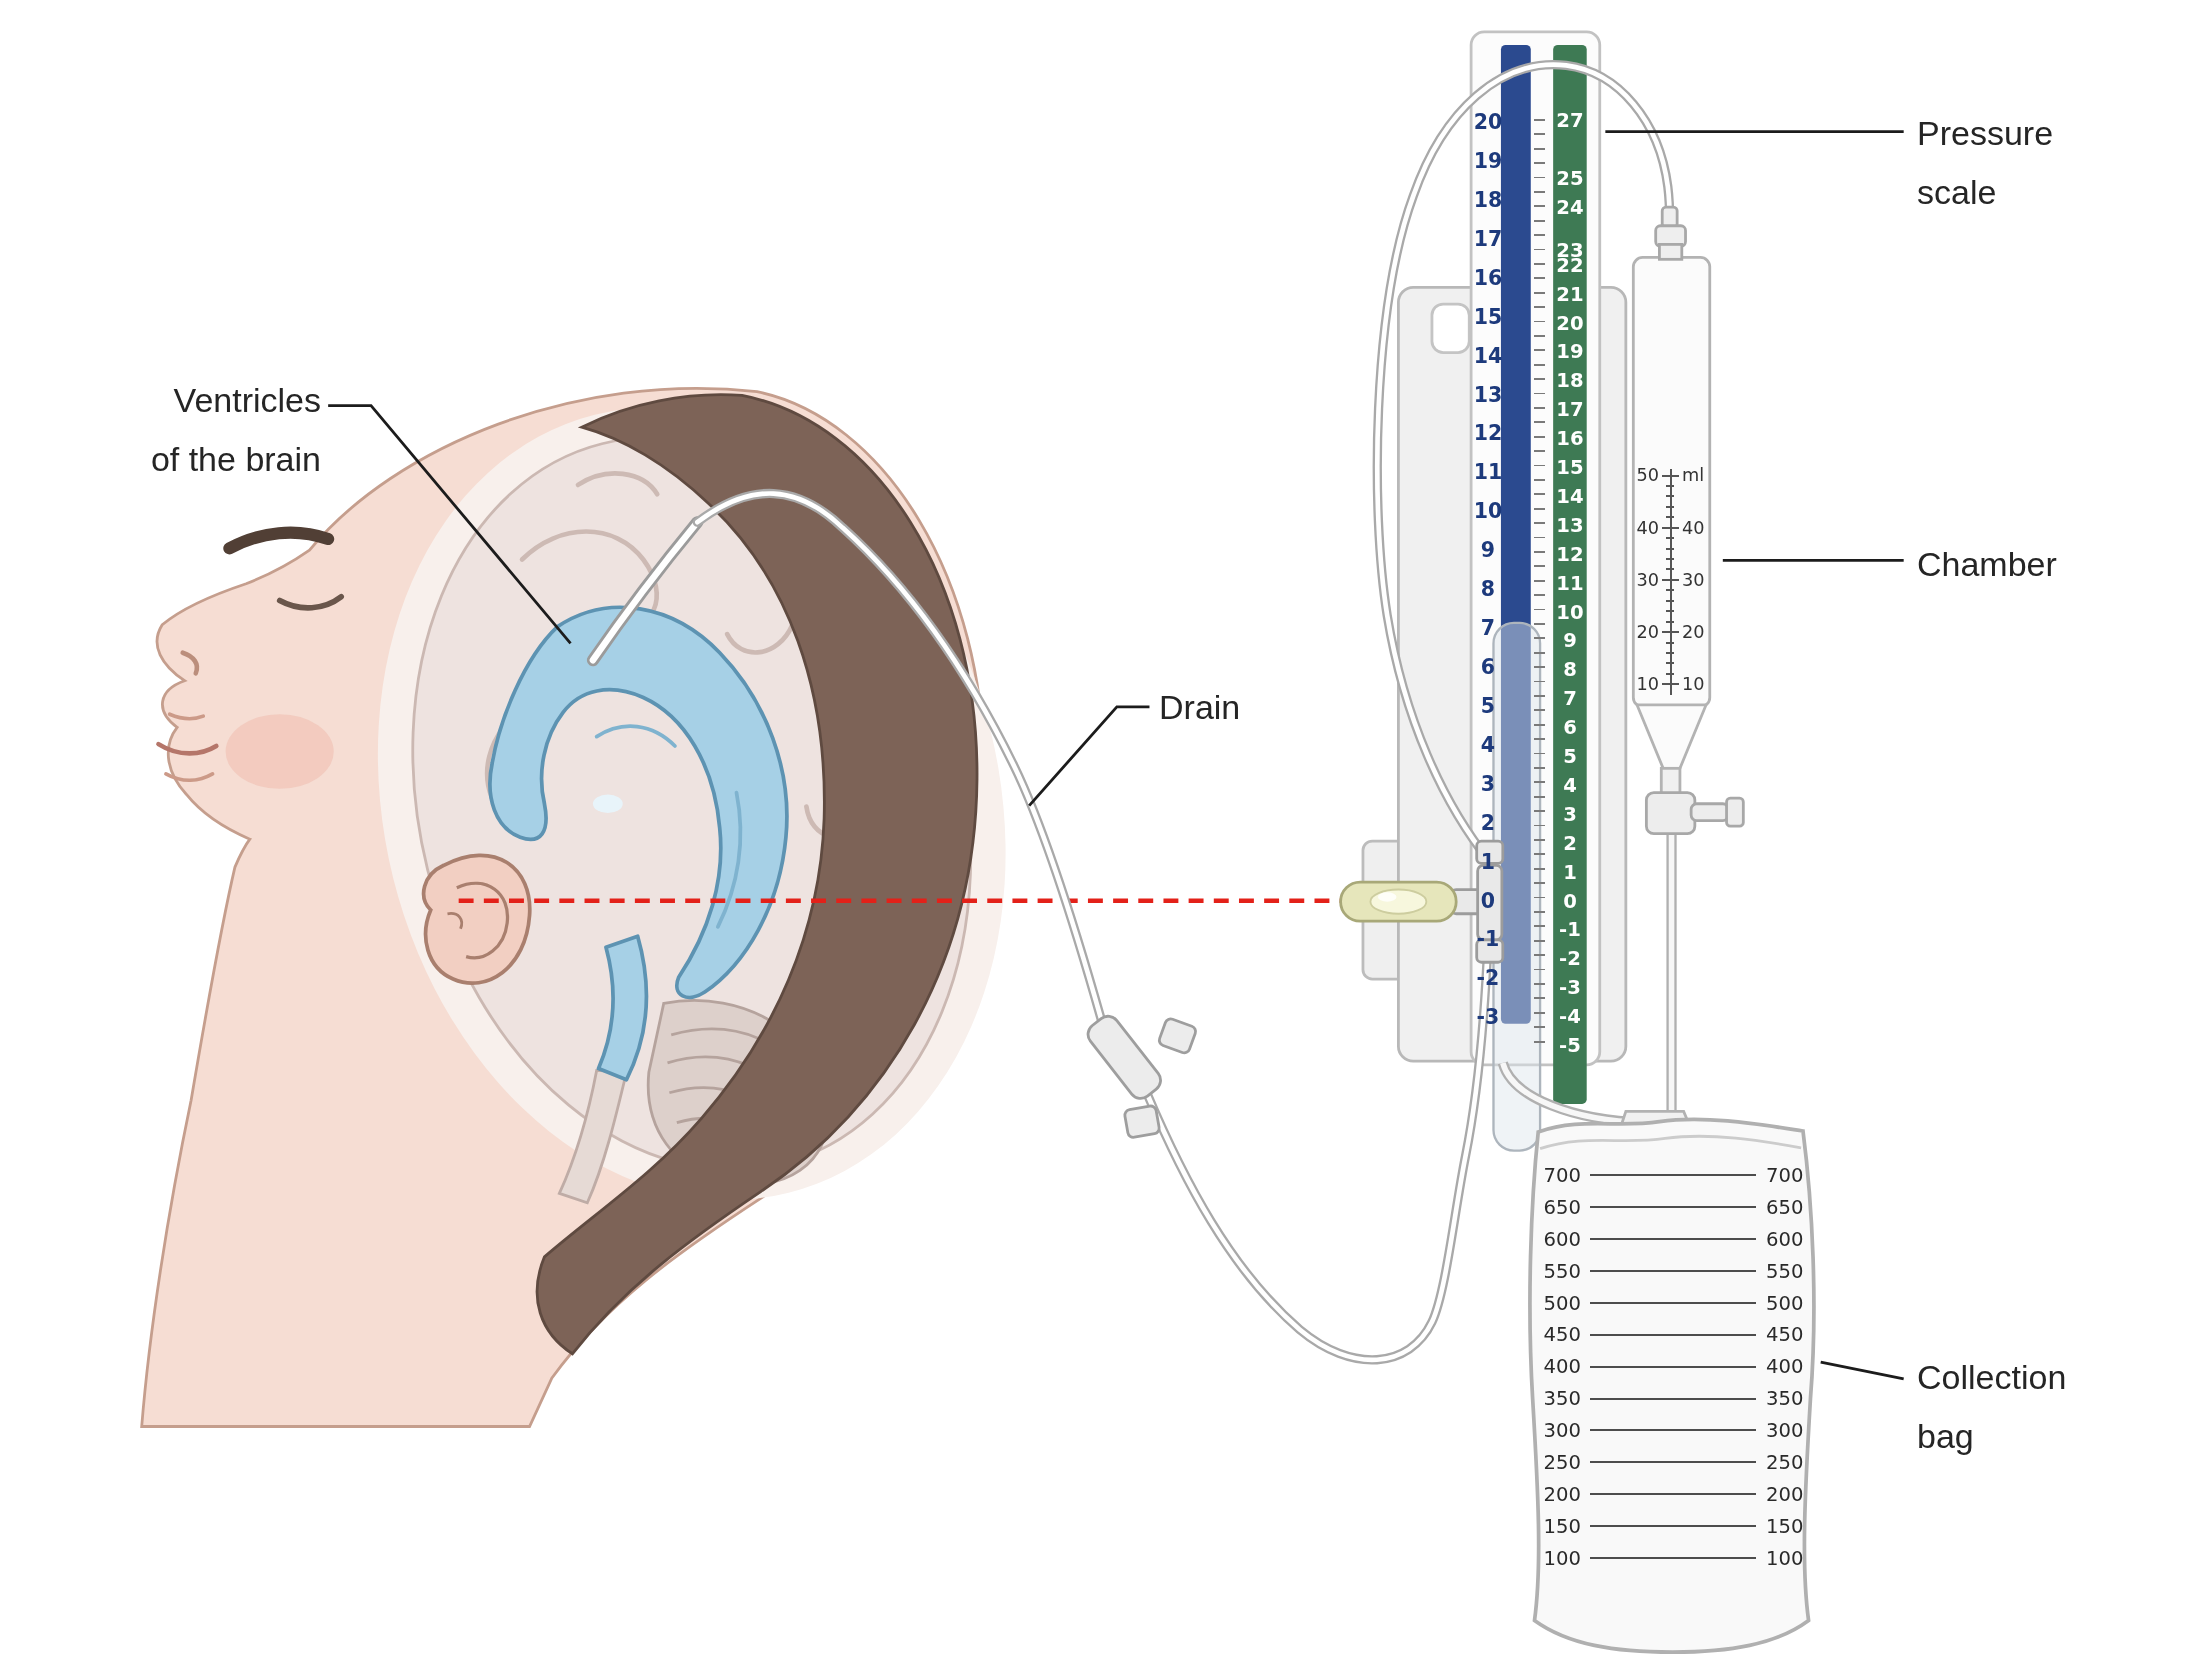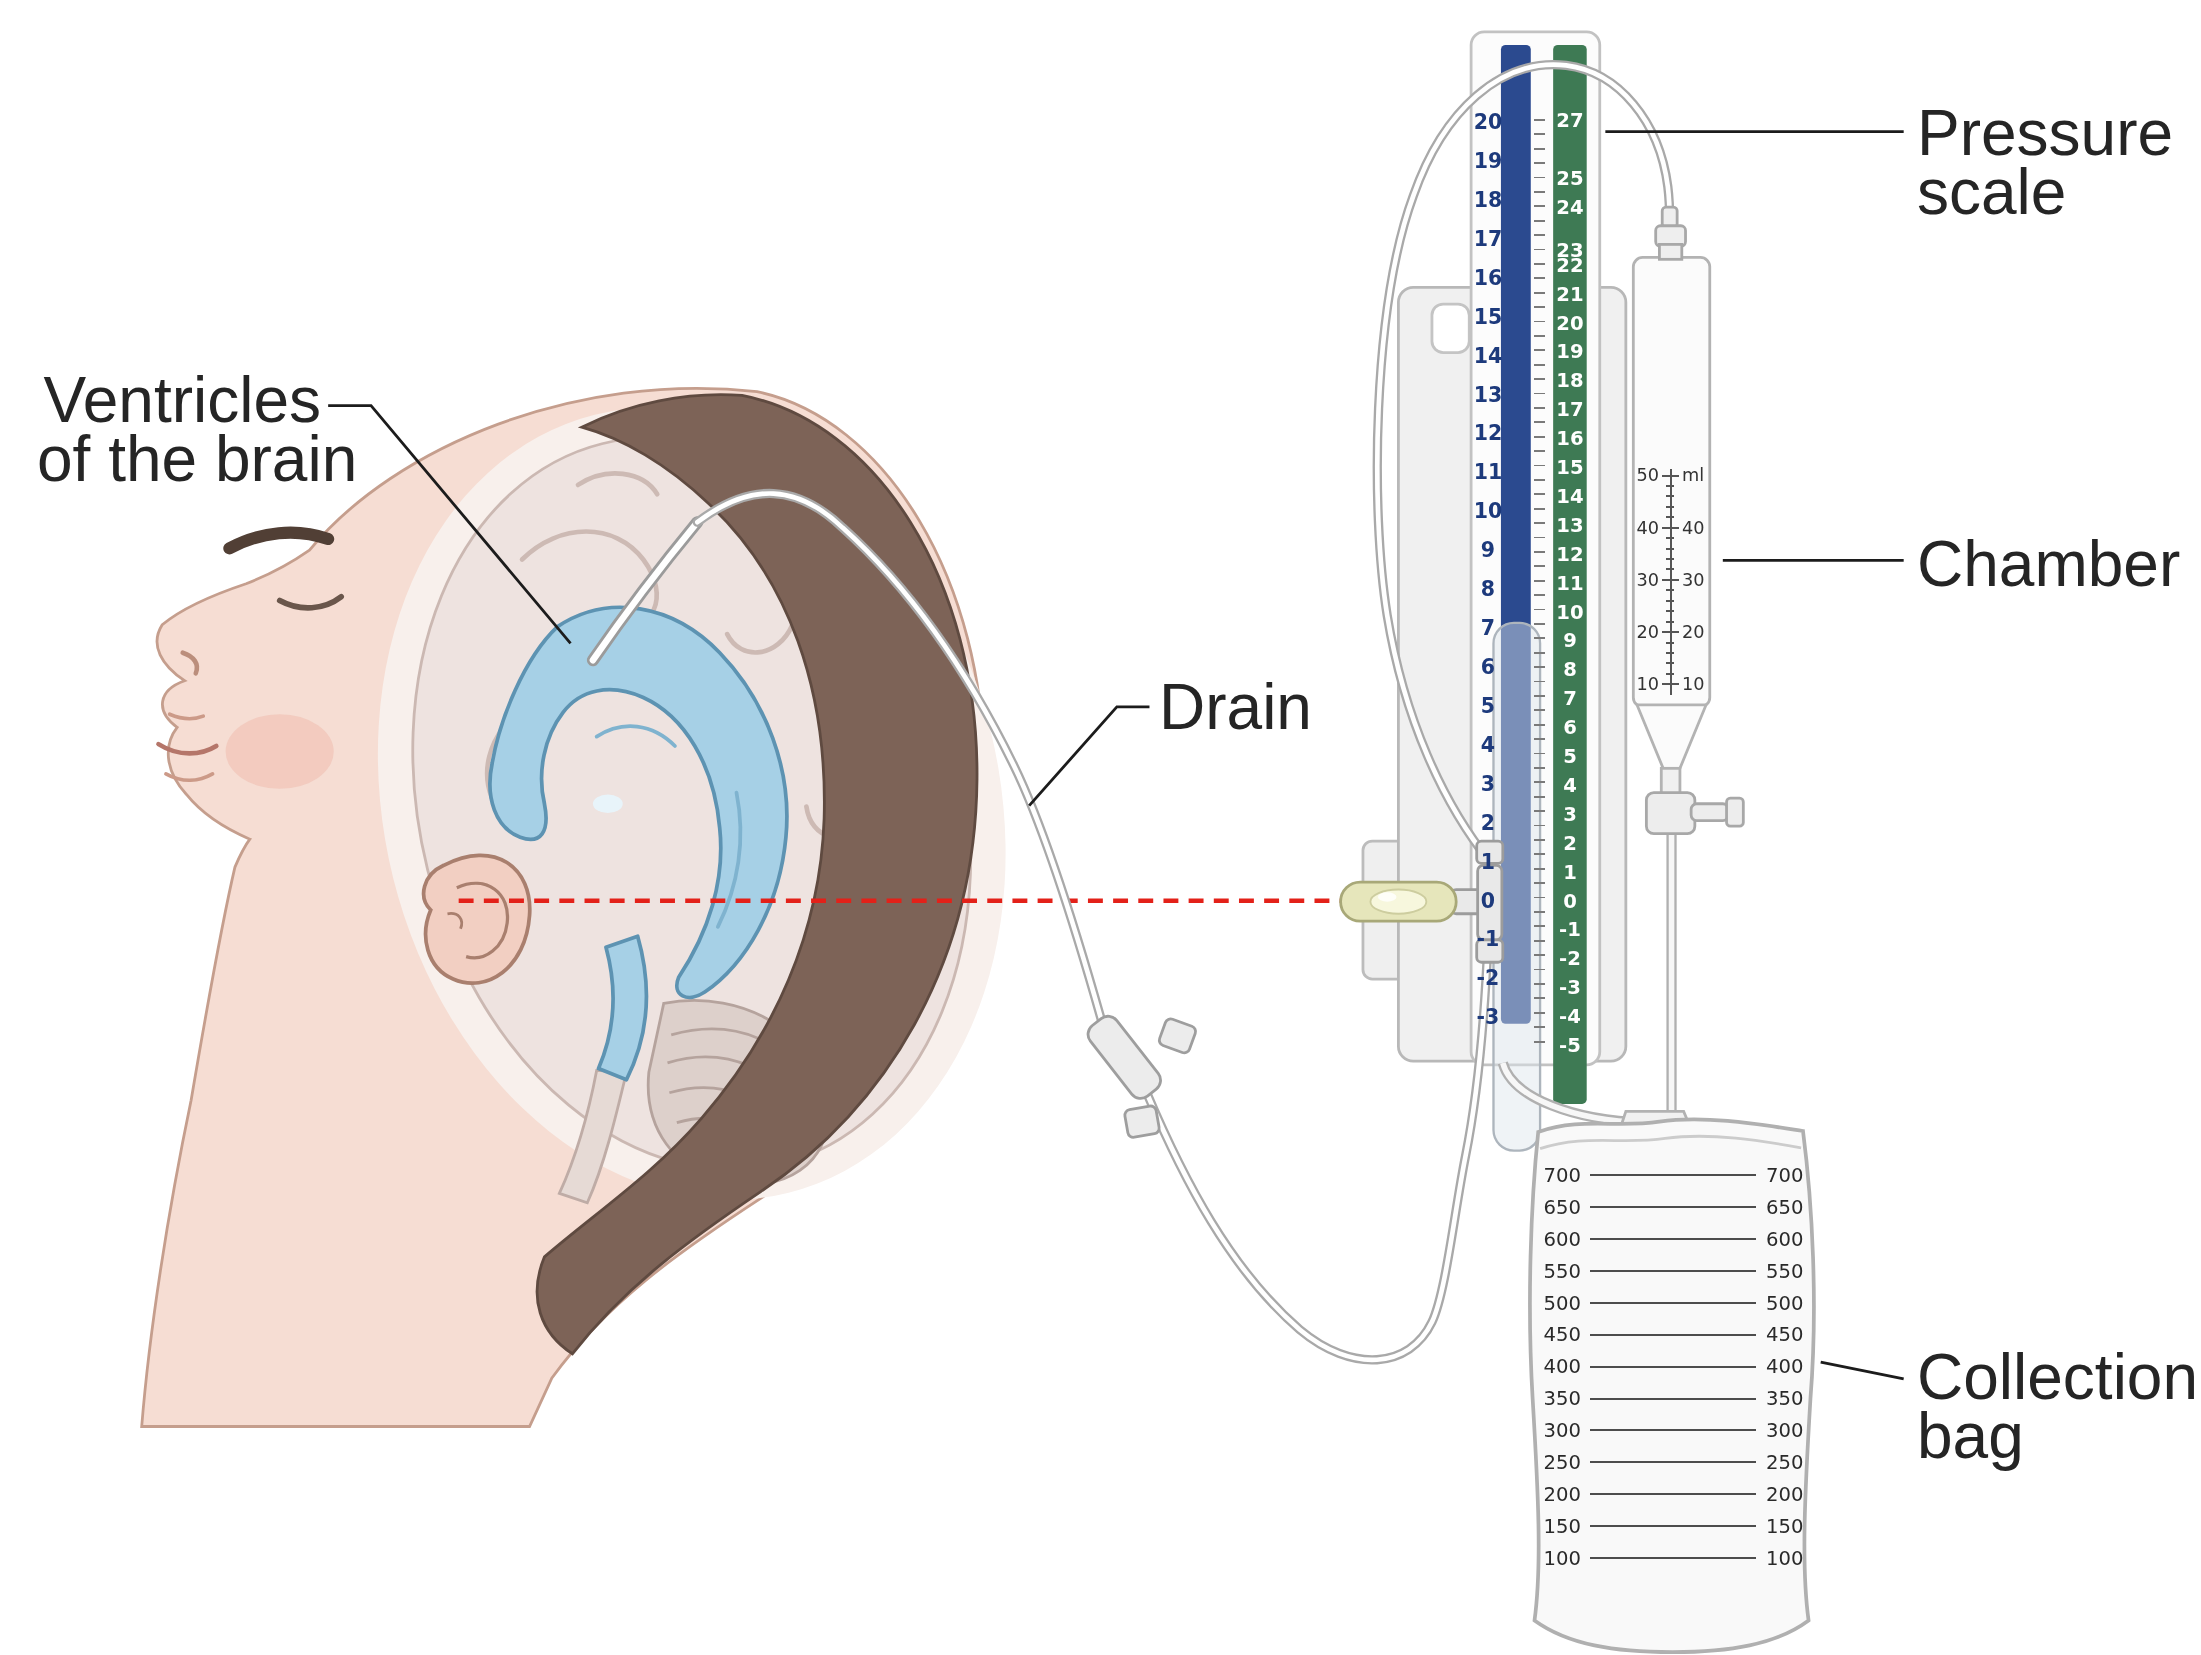--- a/index.html
+++ b/index.html
@@ -3,21 +3,21 @@
 <meta charset="utf-8">
 <style>
   html,body { margin:0; padding:0; background:#ffffff; }
   #stage {
     position:relative; width:2202px; height:1656px; background:#ffffff;
     font-family:"Liberation Sans", sans-serif; overflow:hidden;
   }
   svg.art { position:absolute; left:0; top:0; }
 
   .big-label {
-    position:absolute; color:#252525; font-size:64px; line-height:59px;
+    position:absolute; color:#252525; font-size:34px; line-height:59px;
     font-family:"Liberation Sans", sans-serif; white-space:nowrap;
   }
   .scale-num {
     position:absolute; transform:translate(-50%,-50%);
     font-family:"DejaVu Sans", sans-serif; font-weight:bold; font-size:20.5px;
     white-space:nowrap;
   }
   .blue-num  { color:#1d3a7c; }
   .green-num { color:#ffffff; font-size:19.6px; }
   .chamber-num { font-size:17.7px; font-weight:normal; color:#333333; }

